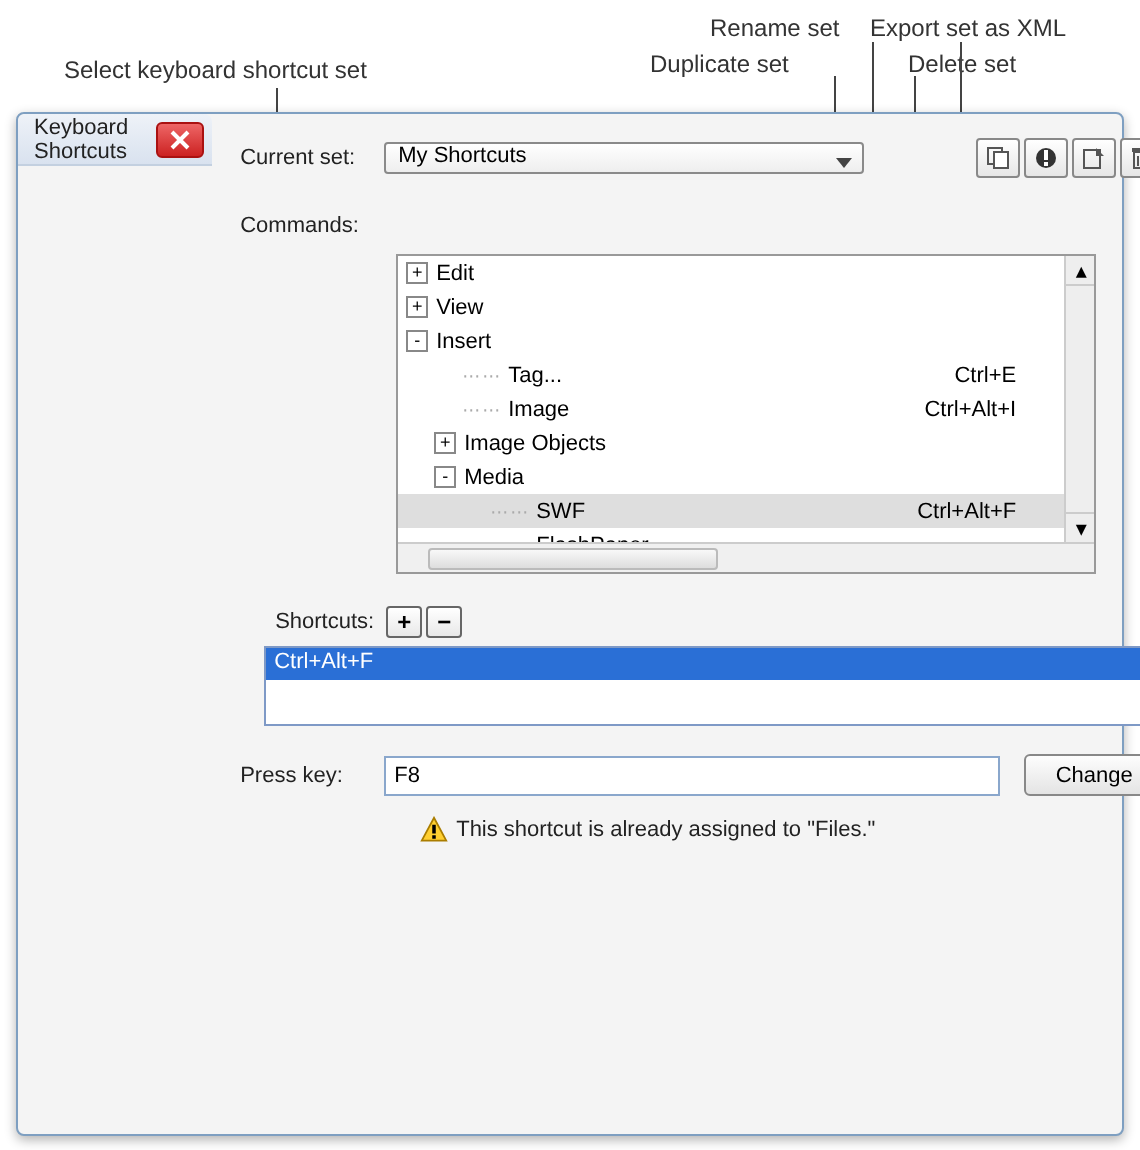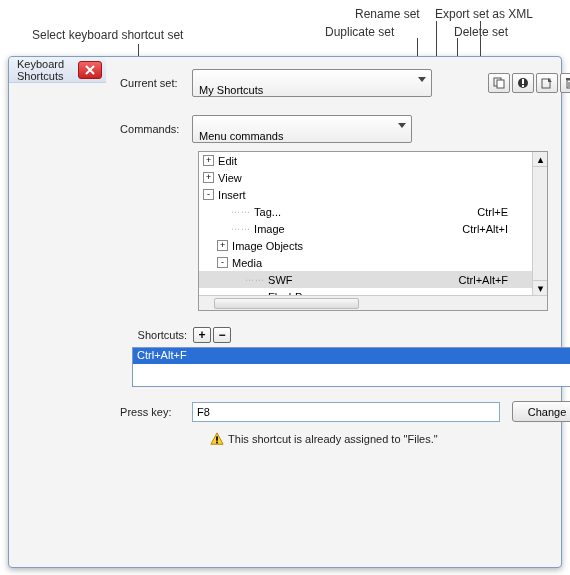--- a/index.html
+++ b/index.html
@@ -74,26 +74,26 @@
     align-items: center;
     margin-bottom: 8px;
   }
   .row-label {
     width: 72px;
     text-align: left;
     padding-right: 6px;
     color: #222;
   }
   .dropdown {
-    height: 28px;
+    height: 16px;
     border: 1px solid #8a8a8a;
     background: linear-gradient(#fff, #eee);
     border-radius: 2px;
     display: flex;
-    align-items: flex-end;
+    align-items: flex-start;
     padding: 0 18px 0 6px;
     position: relative;
     cursor: pointer;
   }
   .dropdown::after {
     content: "";
     position: absolute;
     right: 5px; top: 7px;
     border-left: 4px solid transparent;
     border-right: 4px solid transparent;
@@ -303,23 +303,20 @@
               <line x1="5" y1="6" x2="5" y2="11" stroke="#555"></line>
               <line x1="7" y1="6" x2="7" y2="11" stroke="#555"></line>
               <line x1="9" y1="6" x2="9" y2="11" stroke="#555"></line>
             </svg>
         </div>
       </div>
     </div>
 
     <div class="row" style="margin-top:10px;">
       <div class="row-label">Commands:</div>
-      <div class="dropdown cmd-dropdown">
-        <span>Menu commands</span>
-      </div>
     </div>
 
     <div class="tree-box">
       <div class="tree-content" id="tree">
           <div class="tree-row">
             <span style="display: inline-block; width: 0px;"></span>
             <span class="pm">+</span>
             <span>Edit</span>
           </div>
           <div class="tree-row">

